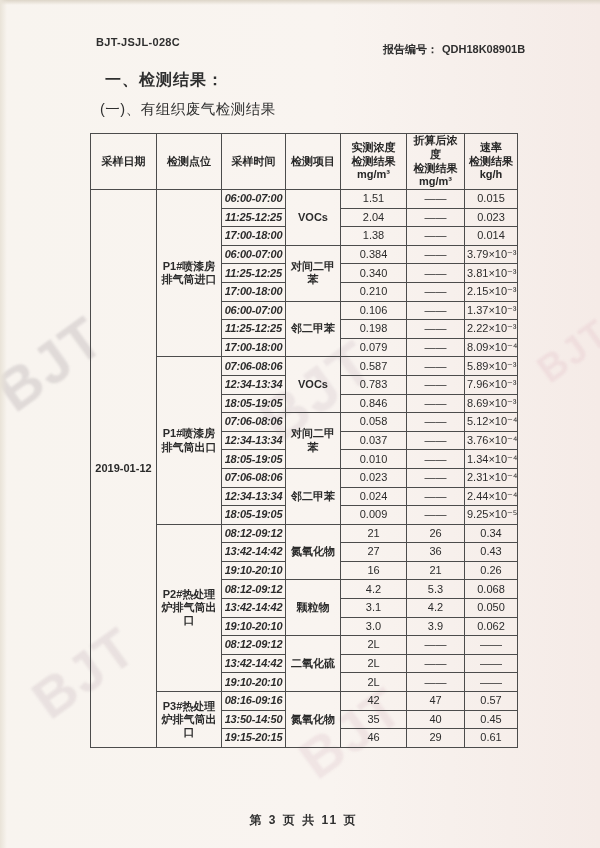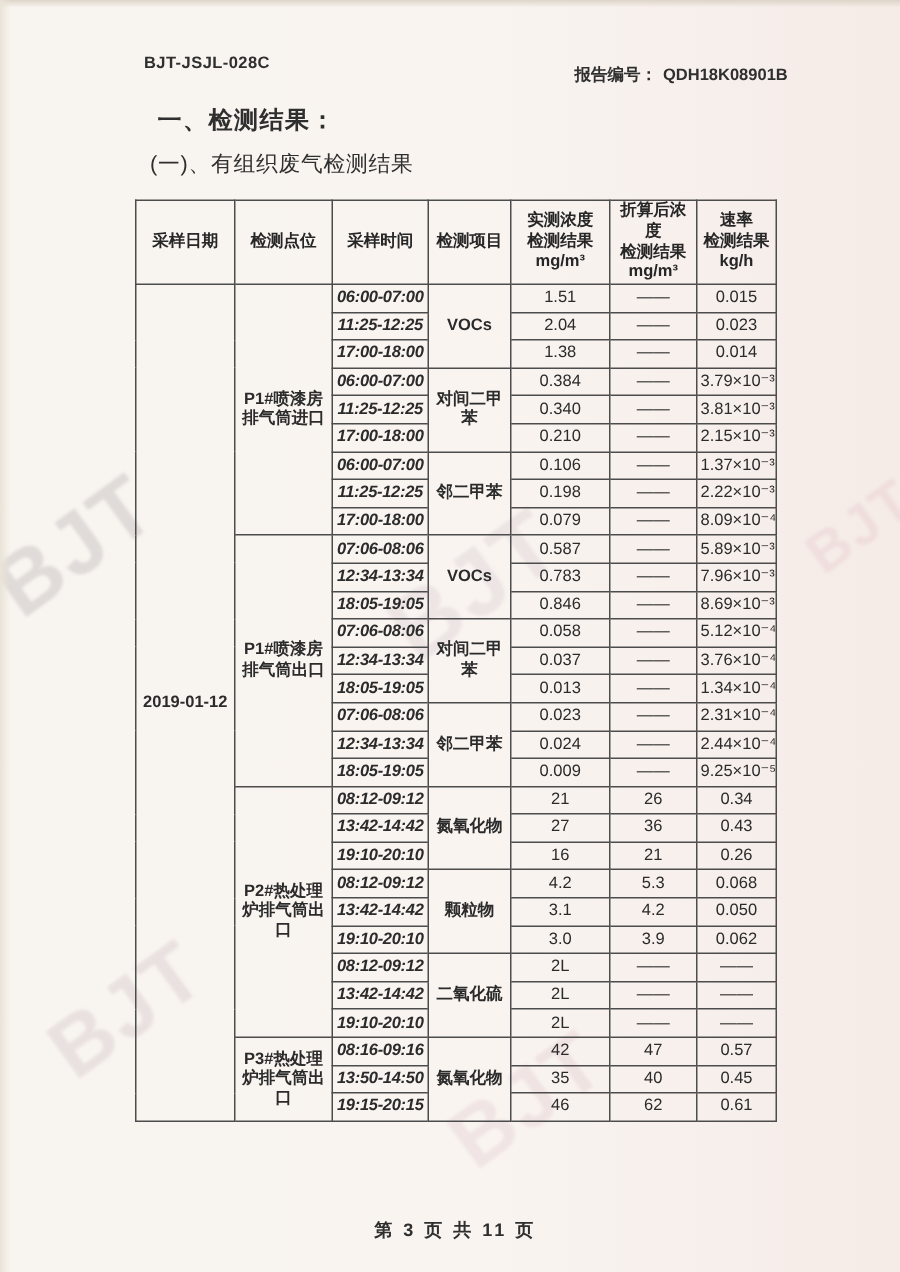--- a/index.html
+++ b/index.html
@@ -238,21 +238,21 @@
         <td class="col-num">5.12×10⁻⁴</td>
       </tr>
       <tr class="data-row">
         <td class="col-time">12:34-13:34</td>
         <td class="col-num">0.037</td>
         <td class="col-num">——</td>
         <td class="col-num">3.76×10⁻⁴</td>
       </tr>
       <tr class="data-row">
         <td class="col-time">18:05-19:05</td>
-        <td class="col-num">0.013</td>
+        <td class="col-num">0.010</td>
         <td class="col-num">——</td>
         <td class="col-num">1.34×10⁻⁴</td>
       </tr>
       <tr class="data-row">
         <td class="col-time">07:06-08:06</td>
         <td class="col-item" rowspan="3">邻二甲苯</td>
         <td class="col-num">0.023</td>
         <td class="col-num">——</td>
         <td class="col-num">2.31×10⁻⁴</td>
       </tr>
@@ -340,19 +340,19 @@
       </tr>
       <tr class="data-row">
         <td class="col-time">13:50-14:50</td>
         <td class="col-num">35</td>
         <td class="col-num">40</td>
         <td class="col-num">0.45</td>
       </tr>
       <tr class="data-row">
         <td class="col-time">19:15-20:15</td>
         <td class="col-num">46</td>
-        <td class="col-num">62</td>
+        <td class="col-num">29</td>
         <td class="col-num">0.61</td>
       </tr>
     </tbody>
 </table>
 
 <div class="footer">第 3 页 共 11 页</div>
 
 </body></html>

